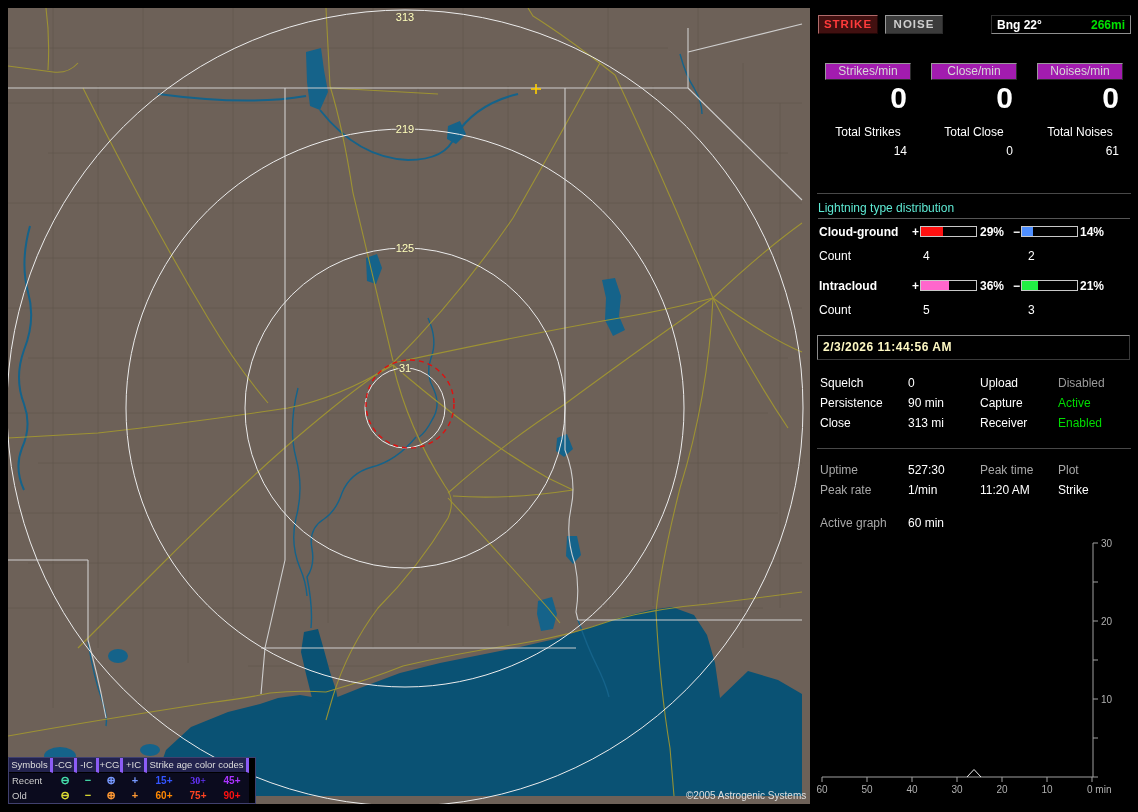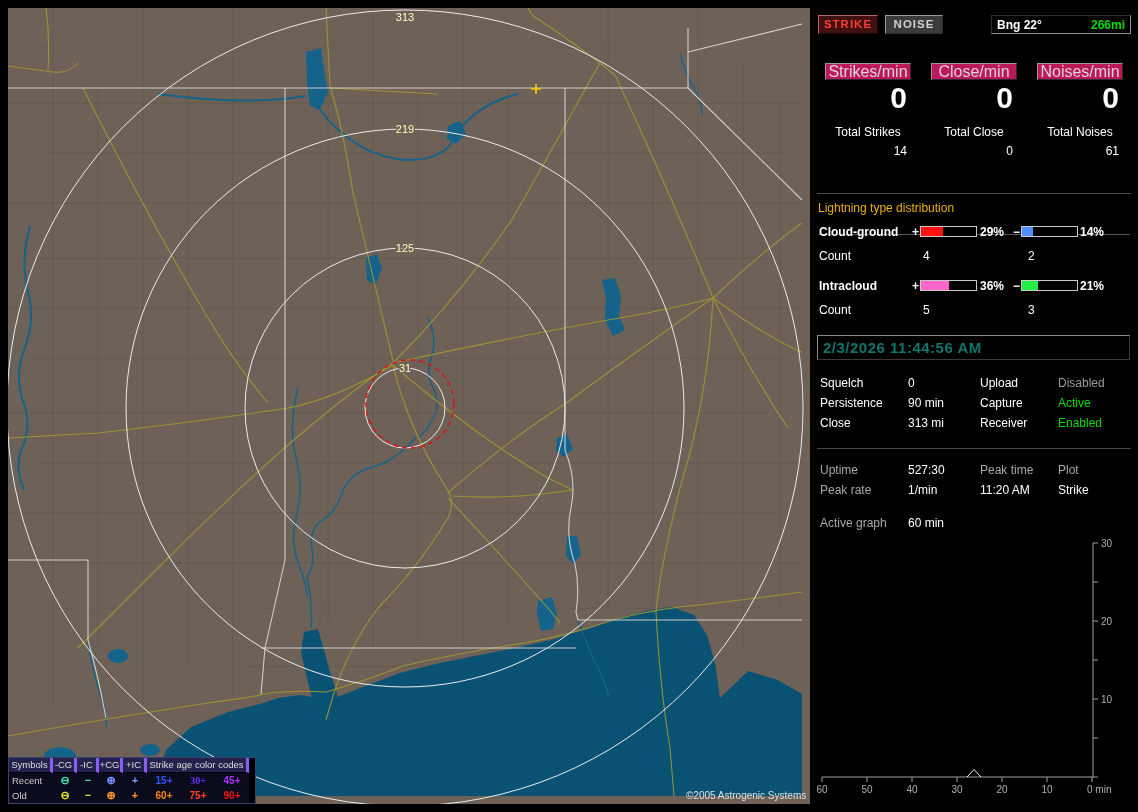--- a/index.html
+++ b/index.html
@@ -31,43 +31,43 @@
     font-size:11.5px;letter-spacing:1px;border:1px solid;background:#3b3b3b;
     border-color:#9a9a9a #2c2c2c #2c2c2c #9a9a9a}
   #btn-strike{left:3px;top:15px;width:60px;color:#ff3b3b;background:#411010;
     border-color:#b06a6a #200505 #200505 #b06a6a}
   #btn-noise{left:70px;top:15px;width:58px;color:#cfcfcf}
   .bearing{position:absolute;left:176px;top:15px;width:140px;height:19px;background:#000;
     border:1px solid;border-color:#2f2f2f #909090 #909090 #2f2f2f;display:flex;
     justify-content:space-between;align-items:center;padding:0 5px;font-weight:bold;font-size:12px}
   .rates{position:absolute;left:0;top:63px;width:318px;display:grid;grid-template-columns:repeat(3,106px)}
   .rate-col{display:flex;flex-direction:column;align-items:center}
-  .rate-label{width:86px;height:17px;background:#be185d;border:1px solid;
-    border-color:#9a9a9a #2c2c2c #2c2c2c #9a9a9a;color:#d8d8d8;font-size:16px;
+  .rate-label{width:86px;height:17px;background:#a21caf;border:1px solid;
+    border-color:#9a9a9a #2c2c2c #2c2c2c #9a9a9a;color:#d8d8d8;font-size:12px;
     text-align:center;line-height:15px;white-space:nowrap}
   .rate-zero{width:100%;text-align:right;padding-right:14px;font-size:30px;font-weight:bold;
     line-height:32px;margin-top:2px}
   .total-label{margin-top:11px;font-size:12px;text-align:center}
   .total-value{width:100%;text-align:right;padding-right:14px;font-size:12px;margin-top:5px}
   .sep{position:absolute;left:2px;width:314px;height:1px;background:#484848}
-  .dist-head{position:absolute;left:3px;top:201px;width:312px;color:#eab308;
-    padding-bottom:19px;border-bottom:1px solid #565656}
+  .dist-head{position:absolute;left:3px;top:201px;width:312px;color:#5eead4;
+    padding-bottom:3px;border-bottom:1px solid #565656}
   .drow{position:absolute;left:0;width:318px;height:14px;font-size:12px}
   .dlabel{position:absolute;left:4px;font-weight:bold}
   .sign{position:absolute;font-weight:bold}
   .bar{position:absolute;top:1px;width:57px;height:11px;background:#000;border:1px solid #c8c8c8}
   .bar i{display:block;height:100%;width:0}
   .pct{position:absolute;font-weight:bold}
   .crow{position:absolute;left:0;width:318px;font-size:12px}
   .clabel{position:absolute;left:4px}
   .cv1{position:absolute;left:108px}
   .cv2{position:absolute;left:213px}
   .dtbox{position:absolute;left:2px;top:335px;width:313px;height:25px;background:#000;
     border:1px solid;border-color:#8a8a8a #3a3a3a #3a3a3a #8a8a8a;line-height:23px;padding-left:5px}
-  .dtbox span{color:#0f766e;font-weight:bold;font-size:15px;letter-spacing:.5px}
+  .dtbox span{color:#fef9c3;font-weight:bold;font-size:12px;letter-spacing:.5px}
   .grid4{position:absolute;left:5px;width:313px;display:grid;
     grid-template-columns:88px 72px 78px 75px;line-height:20px}
   #status{top:373px}
   #stats{top:460px}
   #trend{top:513px;grid-template-columns:88px 225px}
   .gray{color:#a8a8a8}
   .green{color:#00dd00}
   .dim{color:#9a9a9a}
   .graph{position:absolute;left:0;top:535px}
 </style>

